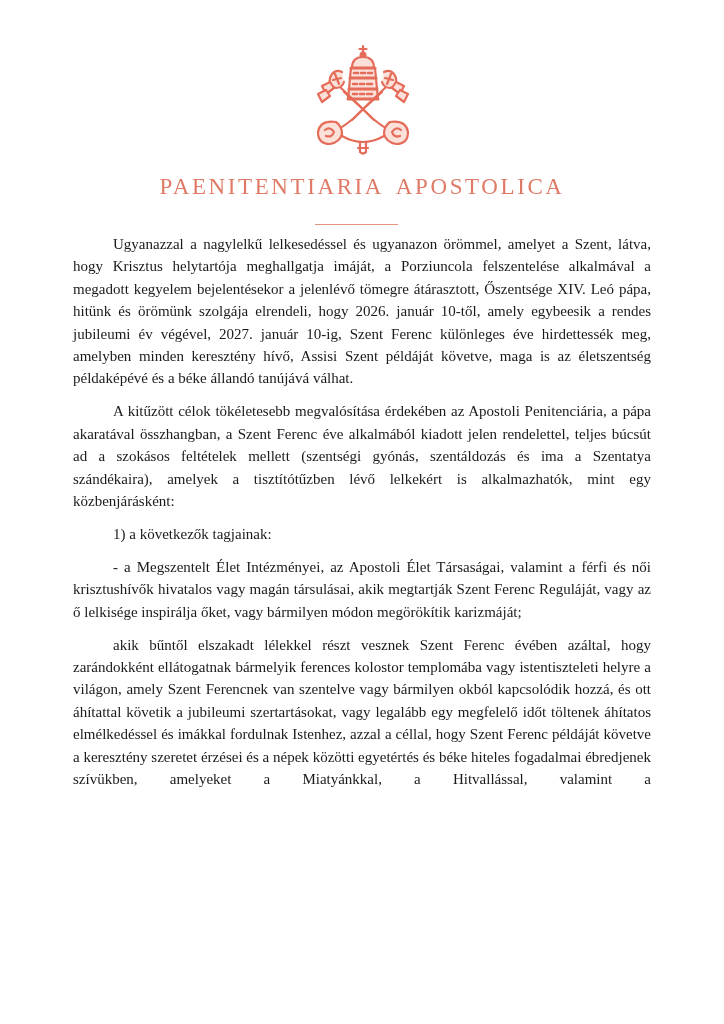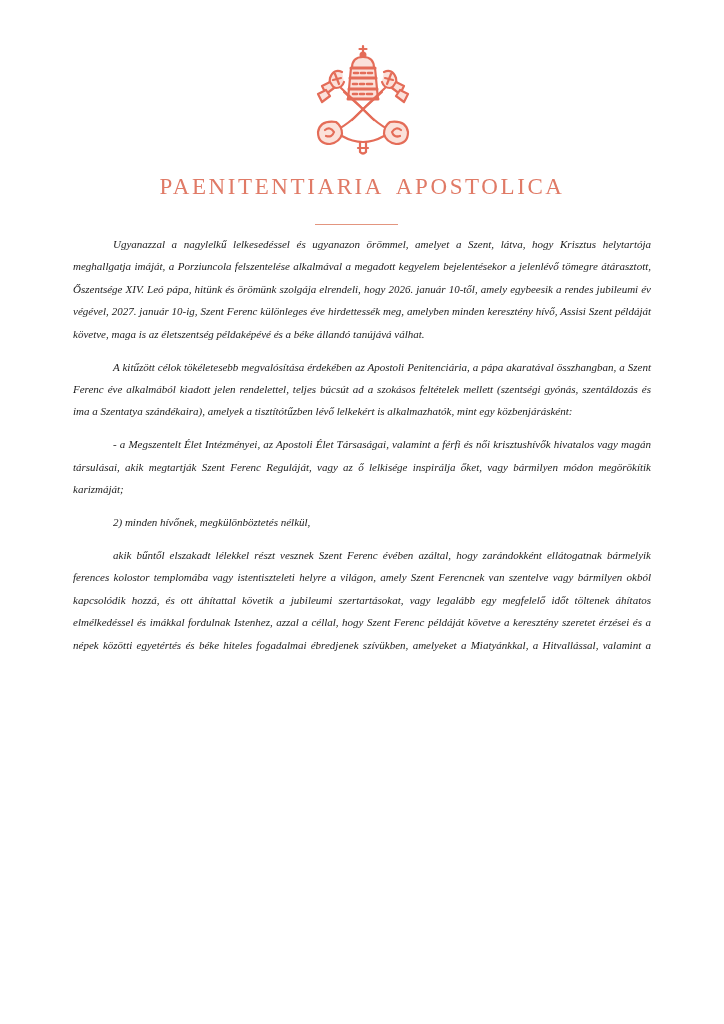--- a/index.html
+++ b/index.html
@@ -41,23 +41,22 @@
       top: 224px;
       width: 83px;
       height: 1px;
       background: #e3957f;
     }
     .body-text {
       position: absolute;
       left: 73px;
       top: 233px;
       width: 578px;
-      font-size: 11px;
+      font-size: 15px;
       line-height: 22.4px;
-      font-style: italic;
     }
     .body-text p {
       margin: 0 0 10.5px 0;
       text-align: justify;
       text-indent: 40px;
     }
     .body-text p.last {
       text-align-last: justify;
     }
   </style>
@@ -116,16 +115,16 @@
     </g>
   </svg>
 </div>
 
 <div class="masthead">PAENITENTIARIA APOSTOLICA</div>
 <div class="rule"></div>
 
 <div class="body-text">
   <p>Ugyanazzal a nagylelkű lelkesedéssel és ugyanazon örömmel, amelyet a Szent, látva, hogy Krisztus helytartója meghallgatja imáját, a Porziuncola felszentelése alkalmával a megadott kegyelem bejelentésekor a jelenlévő tömegre átárasztott, Őszentsége XIV. Leó pápa, hitünk és örömünk szolgája elrendeli, hogy 2026. január 10-től, amely egybeesik a rendes jubileumi év végével, 2027. január 10-ig, Szent Ferenc különleges éve hirdettessék meg, amelyben minden keresztény hívő, Assisi Szent példáját követve, maga is az életszentség példaképévé és a béke állandó tanújává válhat.</p>
   <p>A kitűzött célok tökéletesebb megvalósítása érdekében az Apostoli Penitenciária, a pápa akaratával összhangban, a Szent Ferenc éve alkalmából kiadott jelen rendelettel, teljes búcsút ad a szokásos feltételek mellett (szentségi gyónás, szentáldozás és ima a Szentatya szándékaira), amelyek a tisztítótűzben lévő lelkekért is alkalmazhatók, mint egy közbenjárásként:</p>
+  <p>1) a következők tagjainak:</p>
   <p>- a Megszentelt Élet Intézményei, az Apostoli Élet Társaságai, valamint a férfi és női krisztushívők hivatalos vagy magán társulásai, akik megtartják Szent Ferenc Reguláját, vagy az ő lelkisége inspirálja őket, vagy bármilyen módon megörökítik karizmáját;</p>
-  <p>2) minden hívőnek, megkülönböztetés nélkül,</p>
   <p class="last">akik bűntől elszakadt lélekkel részt vesznek Szent Ferenc évében azáltal, hogy zarándokként ellátogatnak bármelyik ferences kolostor templomába vagy istentiszteleti helyre a világon, amely Szent Ferencnek van szentelve vagy bármilyen okból kapcsolódik hozzá, és ott áhítattal követik a jubileumi szertartásokat, vagy legalább egy megfelelő időt töltenek áhítatos elmélkedéssel és imákkal fordulnak Istenhez, azzal a céllal, hogy Szent Ferenc példáját követve a keresztény szeretet érzései és a népek közötti egyetértés és béke hiteles fogadalmai ébredjenek szívükben, amelyeket a Miatyánkkal, a Hitvallással, valamint a</p>
 </div>
 
 </body></html>

